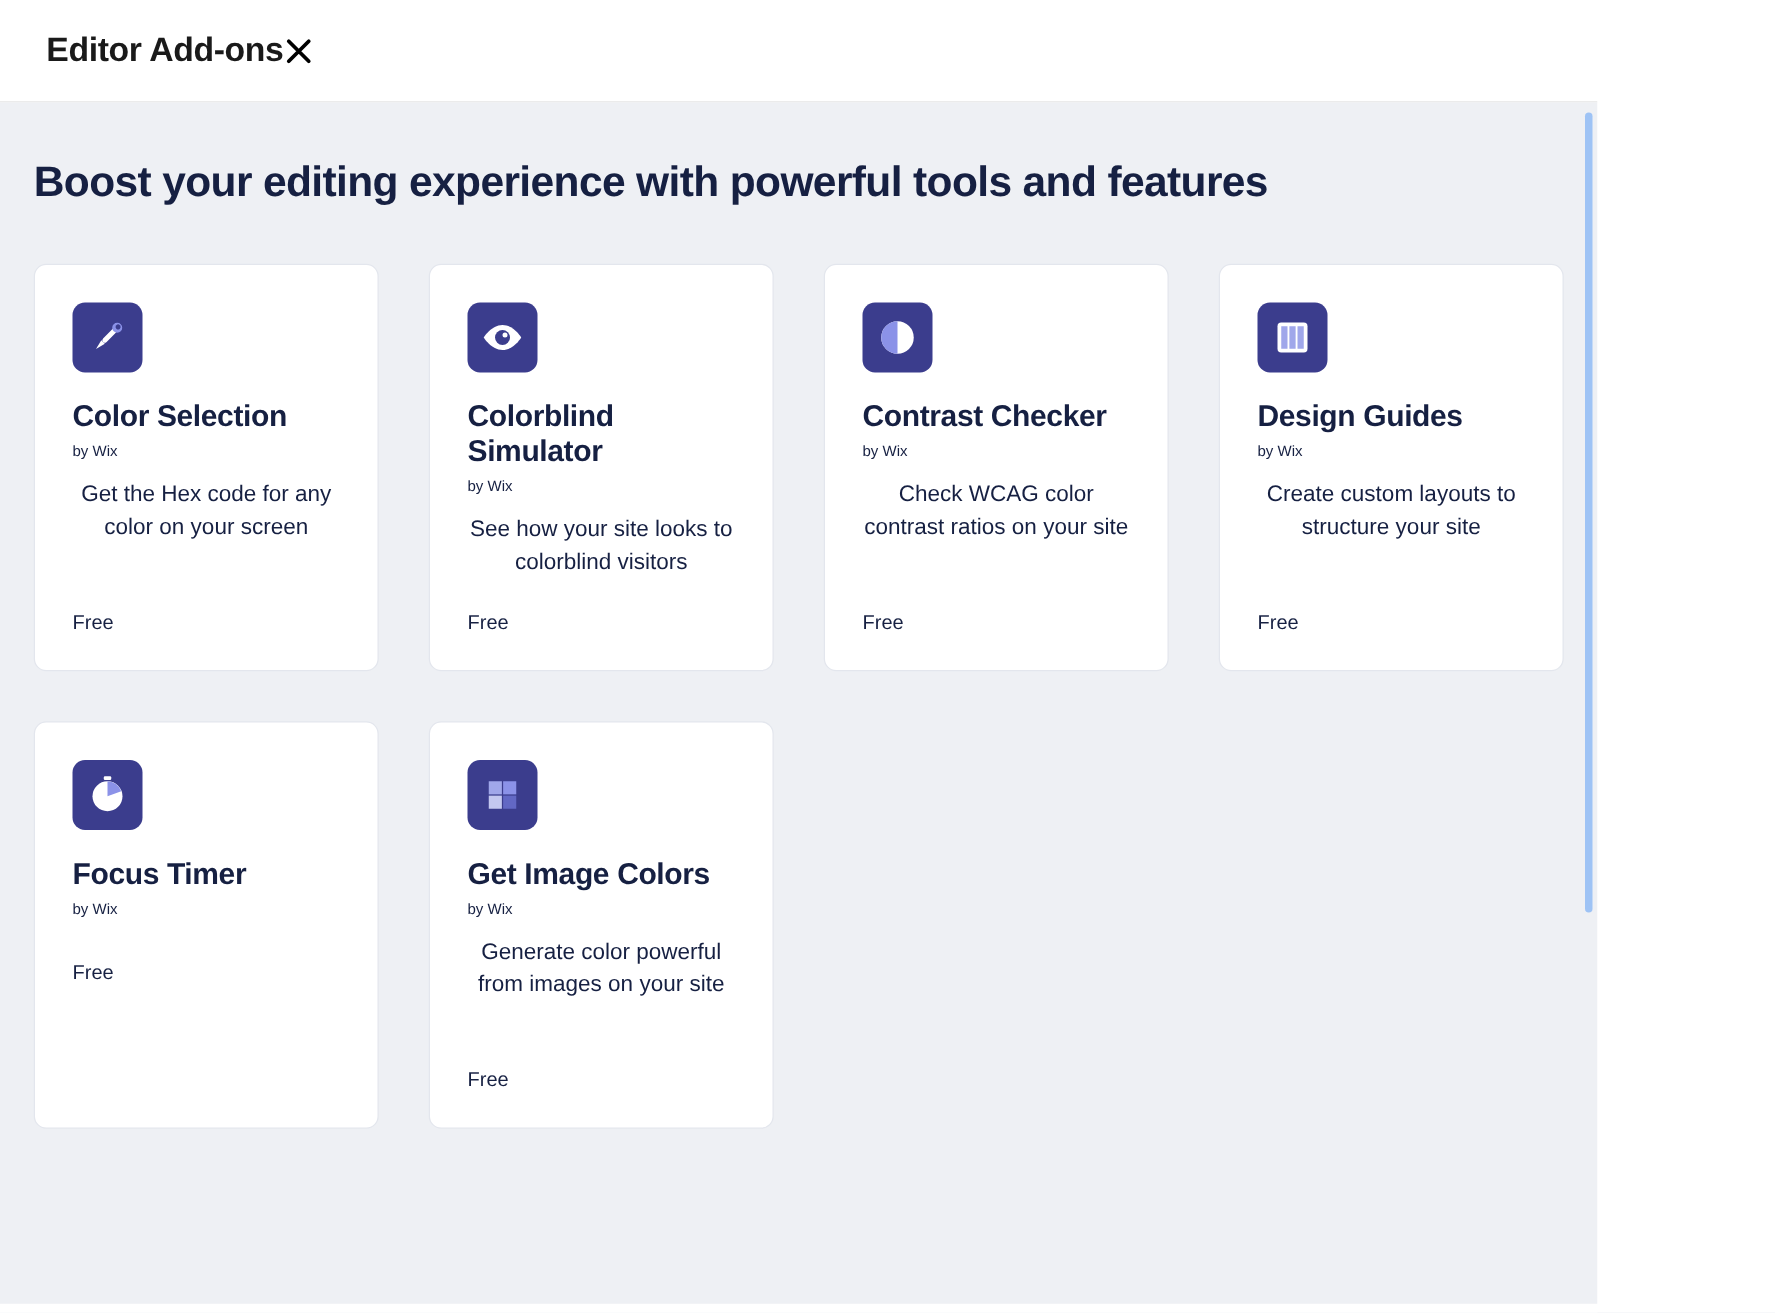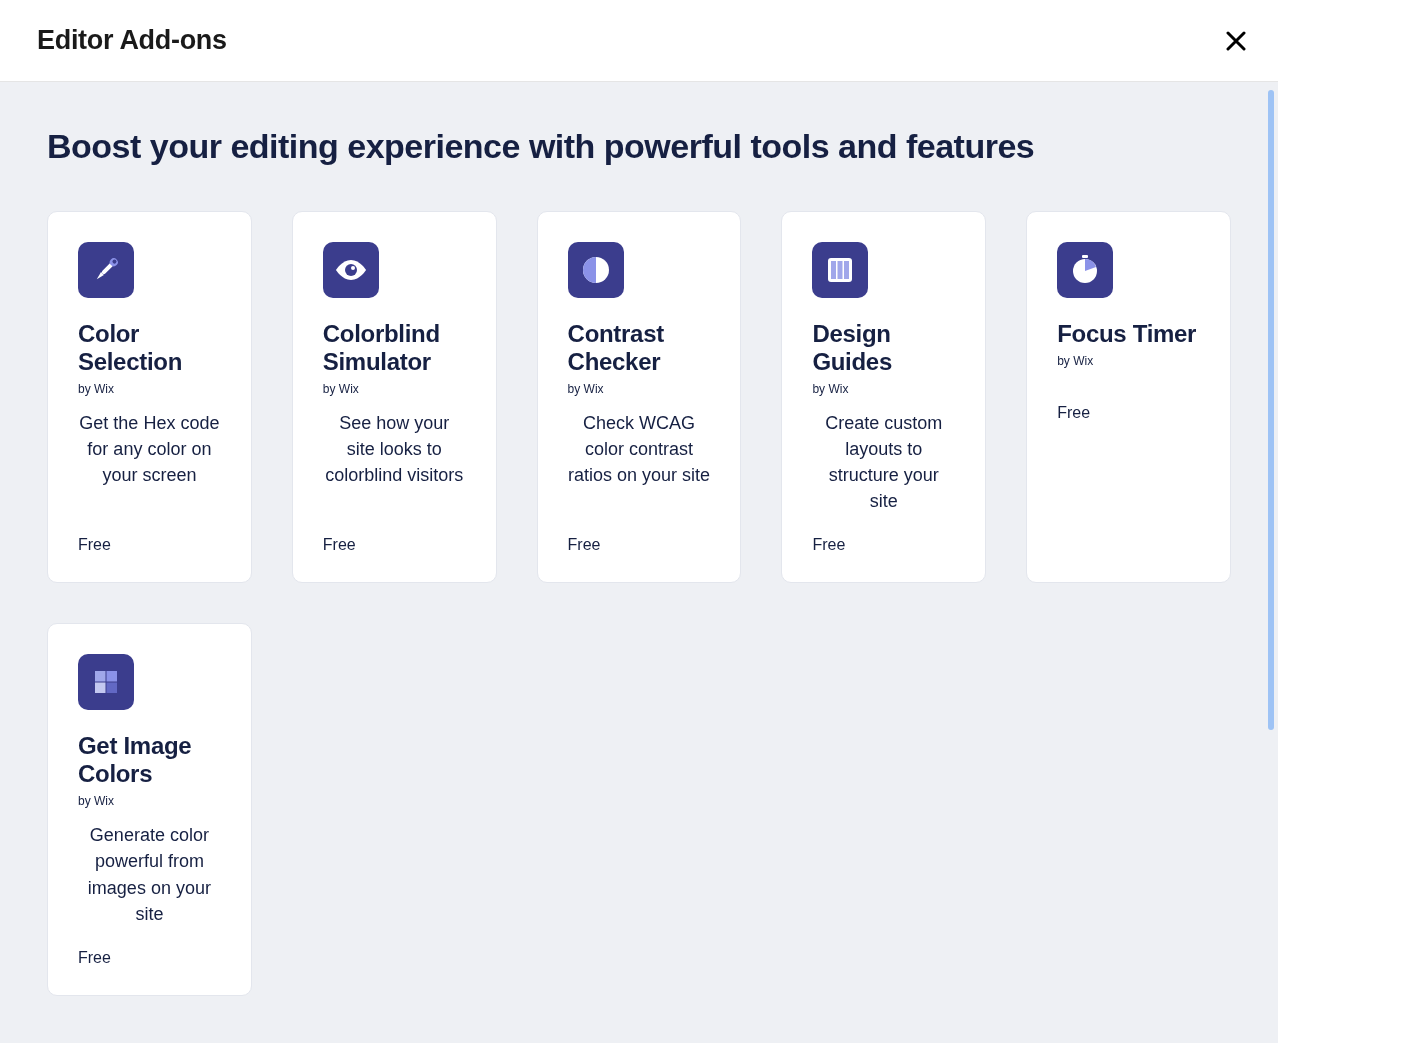--- a/index.html
+++ b/index.html
@@ -14,21 +14,20 @@
   .viewport {
     width: 1278px;
     height: 1050px;
     background: #fff;
     position: relative;
     overflow: hidden;
   }
   .header {
     display: flex;
     align-items: center;
-    justify-content: space-between;
     padding: 25px 30px 25px 37px;
     border-bottom: 1px solid #e5e5e5;
     background: #fff;
   }
   .header-title {
     font-size: 27px;
     font-weight: 700;
     color: #1a1a1a;
     letter-spacing: -0.3px;
   }
@@ -36,34 +35,34 @@
     cursor: pointer;
     width: 24px;
     height: 24px;
     display: flex;
     align-items: center;
     justify-content: center;
   }
   .content-area {
     background: #eef0f4;
     height: calc(100% - 89px);
-    padding: 45px 47px;
+    padding: 45px 27px;
     overflow-y: auto;
     position: relative;
   }
   .subtitle {
     font-size: 34px;
     font-weight: 700;
     color: #162042;
     letter-spacing: -0.5px;
     margin-bottom: 45px;
   }
   .grid {
     display: grid;
-    grid-template-columns: repeat(5, 1fr);
+    grid-template-columns: repeat(4, 1fr);
     gap: 40px;
   }
   .card {
     background: #fff;
     border: 1px solid #e3e6ed;
     border-radius: 10px;
     padding: 30px 30px 28px 30px;
     display: flex;
     flex-direction: column;
     min-height: 326px;

